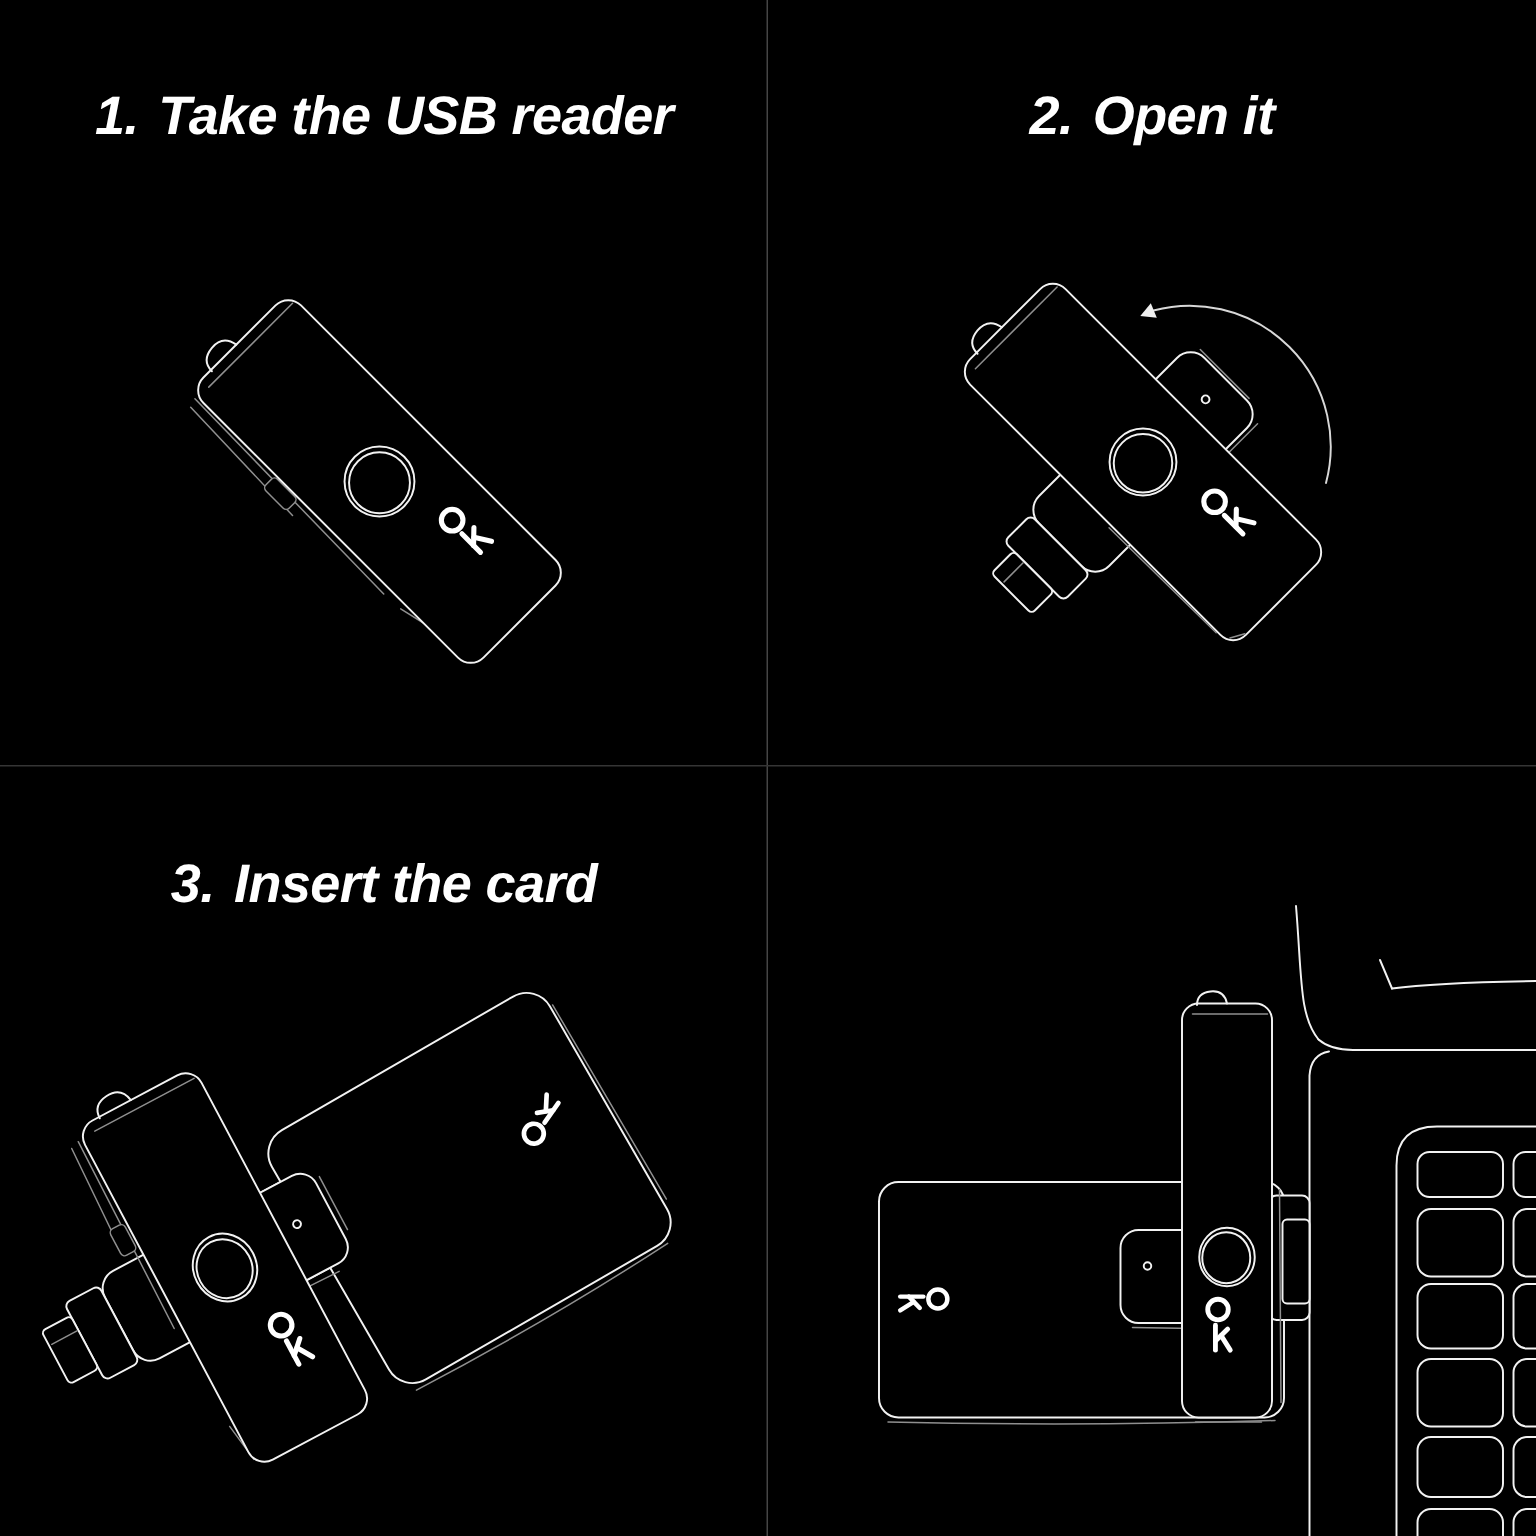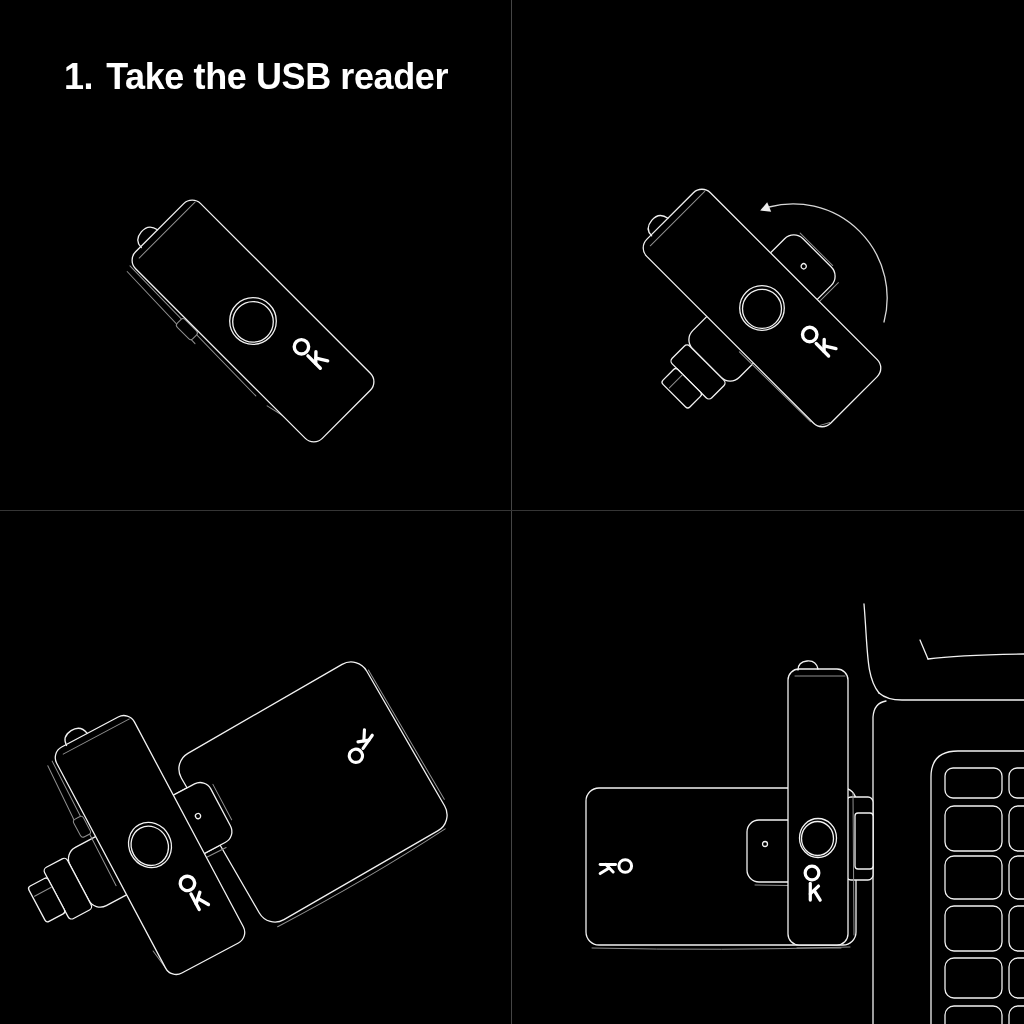--- a/index.html
+++ b/index.html
@@ -4,21 +4,21 @@
 <style>
   html,body { margin:0; padding:0; background:#000; }
   .board {
     position:relative; width:1024px; height:1024px; background:#000;
     overflow:hidden; font-family:"Liberation Sans", sans-serif;
   }
   .grid { display:grid; grid-template-columns:512px 512px; grid-template-rows:512px 512px; }
   .panel { position:relative; width:512px; height:512px; }
   .title {
     position:absolute; top:56px; left:0; right:0; margin:0; text-align:center;
-    color:#ffffff; font-size:36px; font-weight:700; letter-spacing:-0.4px; white-space:nowrap;
+    color:#ffffff; font-size:36px; font-weight:700; letter-spacing:-0.4px; white-space:nowrap;font-style:italic;
   }
   .num { margin-right:13px; }
   .panel svg { display:block; position:absolute; left:0; top:0; }
   .divider-v { position:absolute; left:511px; top:0; width:1px; height:1024px; background:#454545; }
   .divider-h { position:absolute; left:0; top:510px; width:1024px; height:1px; background:#353535; }
   .ln  { fill:none; stroke:#f2f2f2; stroke-width:1.3; stroke-linecap:round; stroke-linejoin:round; }
   .fl  { fill:#000000; stroke:#f2f2f2; stroke-width:1.3; stroke-linejoin:round; }
   .dm  { fill:none; stroke:#8f8f8f; stroke-width:1; stroke-linecap:round; }
   .fld { fill:#000000; stroke:#8f8f8f; stroke-width:1; }
   .arc { fill:none; stroke:#d8d8d8; stroke-width:1.3; stroke-linecap:round; }
@@ -54,20 +54,21 @@
           <path class="dm" d="M -125,-43 L -125,36"></path>
           <path class="ln" d="M -132,3 q -11,2 -10,13 q 1,11 11,11"></path>
           <circle class="ln" cx="0" cy="0" r="23.3"></circle>
           <circle class="ln" cx="0.6" cy="0.6" r="20.3"></circle>
           <use href="#okLogo" transform="translate(63,-16) rotate(-90)"></use>
         </g>
       </svg>
     </section>
 
     <section class="panel">
+      <h2 class="title"><span class="num">2.</span><span>Open it</span></h2>
       <svg width="512" height="512" viewBox="0 0 512 512">
         <g>
           <path class="arc" d="M 372,322 A 94,94 0 0 0 257,207"></path>
           <polygon class="ah" points="248.2,210.6 259.2,211.8 255.2,202.2"></polygon>
         </g>
         <g transform="translate(250,308) rotate(-45)">
           <rect class="fl" x="-78" y="-33" width="156" height="66" rx="13"></rect>
           <path class="dm" d="M 28,36 L 72,36"></path>
           <path class="dm" d="M 80,-26 L 80,20"></path>
           <circle class="ln" cx="59" cy="0" r="2.6"></circle>
@@ -82,20 +83,21 @@
           <path class="dm" d="M 15,47 L 115,46"></path>
           <path class="dm" d="M 124,42 L 129,33"></path>
           <circle class="ln" cx="0" cy="0" r="22.3"></circle>
           <circle class="ln" cx="0.6" cy="0.6" r="19.5"></circle>
           <use href="#okLogo" transform="translate(63,-15) rotate(-90)"></use>
         </g>
       </svg>
     </section>
 
     <section class="panel">
+      <h2 class="title"><span class="num">3.</span><span>Insert the card</span></h2>
       <svg width="512" height="512" viewBox="0 0 512 512">
         <g transform="translate(150,333) rotate(-28)">
           <rect class="fl" x="-80" y="-33" width="160" height="66" rx="13"></rect>
           <rect class="fl" x="-106" y="-29" width="26" height="58" rx="4"></rect>
           <rect class="fl" x="-128" y="-20" width="22" height="40" rx="3"></rect>
           <path class="dm" d="M -126,-9 L -107,-9"></path>
         </g>
         <g transform="translate(313,280) rotate(-30)">
           <path class="dm" d="M -98,99 Q 5,103 96,98"></path>
           <path class="dm" d="M 109,-78 L 110,72"></path>

